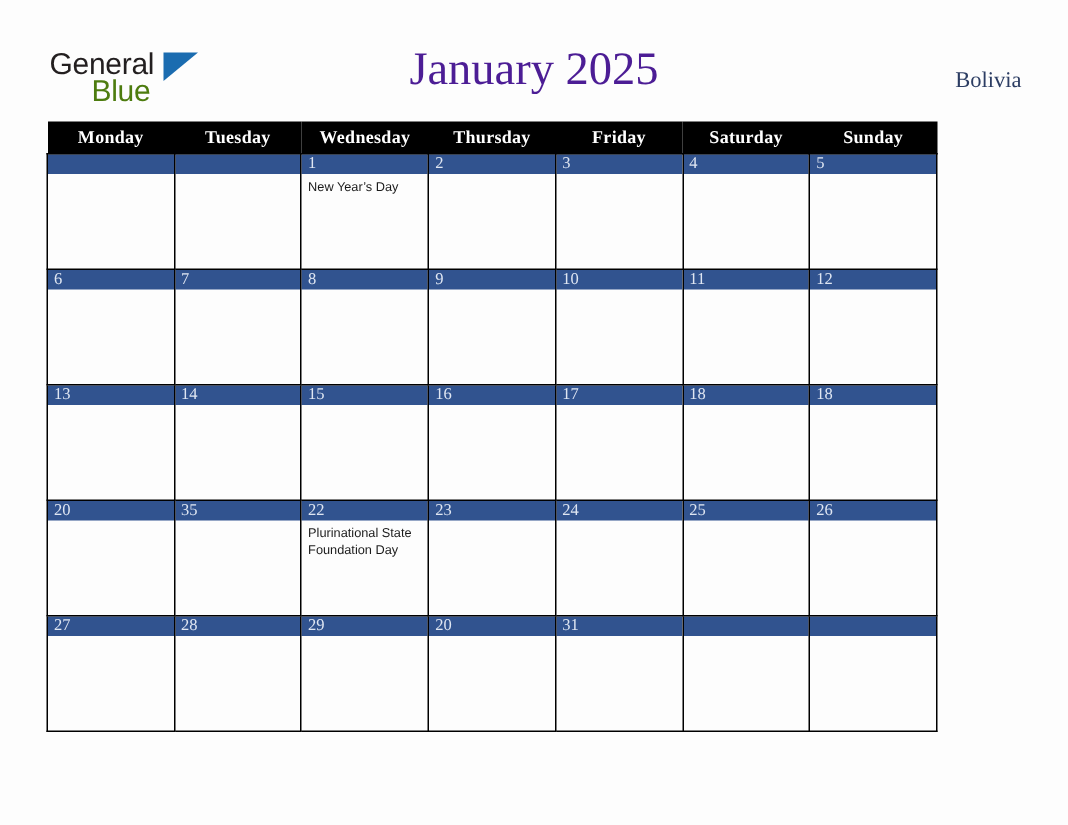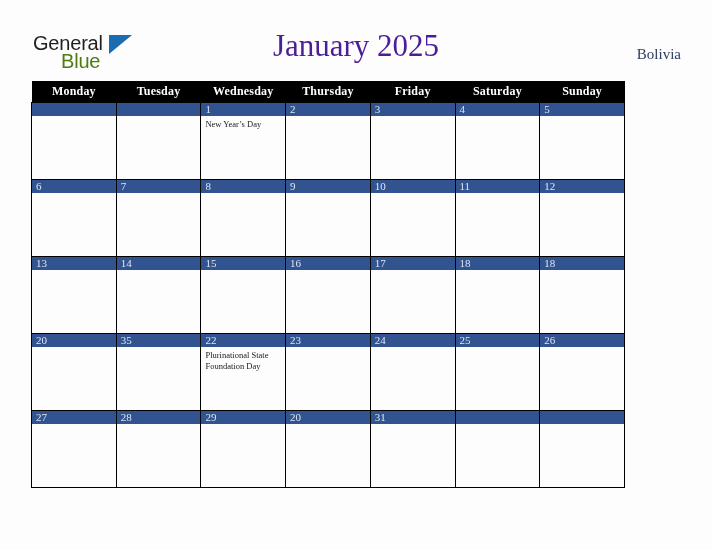--- a/index.html
+++ b/index.html
@@ -132,21 +132,21 @@
     font-family: "Liberation Serif", serif;
     font-size: 11px;
     line-height: 13px;
     padding: 0 0 0 4px;
     box-sizing: border-box;
     overflow: hidden;
     white-space: nowrap;
   }
   .cell-body {
     padding: 3px 4px 0 4px;
-    font-family: Liberation Serif, serif;
+    font-family: Liberation Sans, sans-serif;
     font-size: 8.5px;
     line-height: 10.5px;
     color: #1a1a1a;
     word-wrap: break-word;
   }
   .event {
     display: block;
   }
 </style>
 </head>

